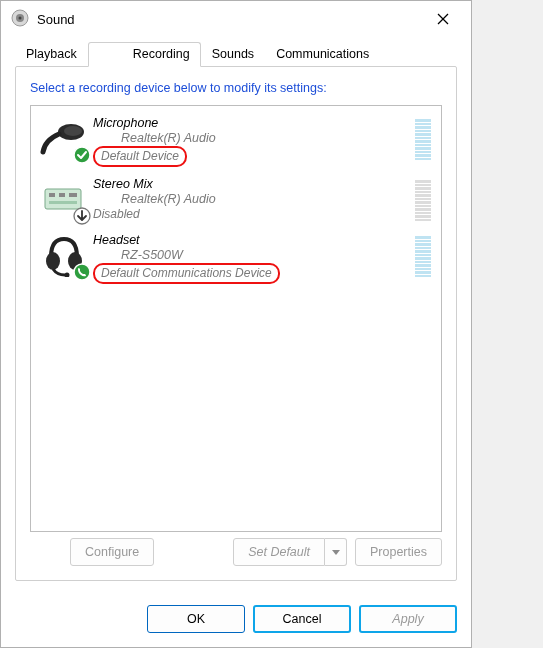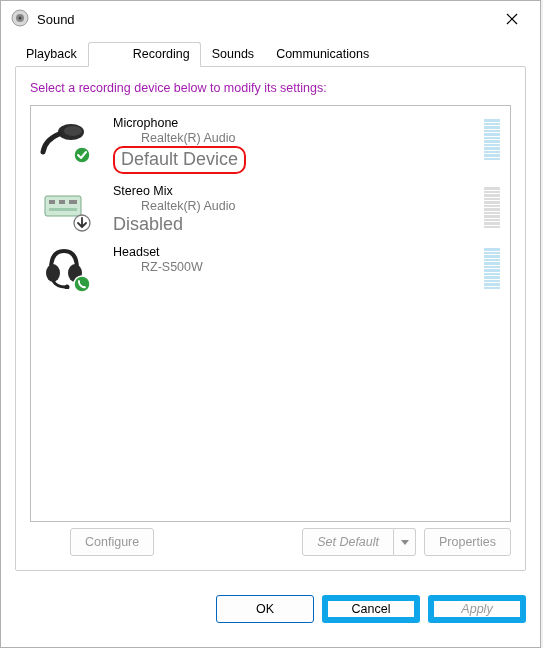--- a/index.html
+++ b/index.html
@@ -3,21 +3,21 @@
 <meta charset="utf-8">
 <style>
   * { box-sizing: border-box; }
   body {
     margin: 0;
     font-family: "Segoe UI", Arial, sans-serif;
     font-size: 12px;
     background: #f0f0f0;
   }
   .window {
-    width: 541px;
+    width: 472px;
     height: 648px;
     background: #ffffff;
     border: 1px solid #b0b0b0;
     display: flex;
     flex-direction: column;
     position: relative;
     justify-content: space-between;
   }
   .titlebar {
     display: flex;
@@ -72,57 +72,58 @@
     border-radius: 2px;
     padding: 14px;
     flex: 1;
     display: flex;
     flex-direction: column;
     background: #fff;
     margin-top: 0;
   }
   .instr {
     font-size: 12.5px;
-    color: #a21caf;
+    color: #1d4ed8;
     margin-bottom: 10px;
   }
   .device-list {
     flex: 1;
     border: 1px solid #bdbdbd;
     background: #fff;
     overflow: auto;
     padding: 4px 0;
   }
   .device-row {
     display: flex;
     align-items: flex-start;
     padding: 4px 10px 4px 8px;
-    gap: 24px;
+    gap: 4px;
     min-height: 56px;
+    font-style: italic;
   }
   .dev-icon-wrap {
     position: relative;
     width: 50px;
     height: 48px;
     flex-shrink: 0;
     display:flex;
     align-items:center;
     justify-content:center;
   }
   .dev-lines {
     flex: 1;
     display: flex;
     flex-direction: column;
     justify-content: center;
     gap: 1px;
     padding-top: 2px;
   }
   .dev-title { color: #000; font-size: 12.5px; }
   .dev-sub { color: #7a7a7a; font-size: 12.5px; margin-left: 28px; }
-  .dev-status { color: #7a7a7a; font-size: 18px; }
+  .dev-status { color: #7a7a7a; font-size: 12px; }
   .highlight-box {
     border: 2px solid #e11; border-radius: 10px;
     padding: 1px 6px 2px 6px;
     display: inline-block;
     width: fit-content;
   }
   .meter {
     width: 16px;
     height: 44px;
     flex-shrink: 0;
@@ -171,27 +172,27 @@
     border: 1px solid #cfcfcf;
     border-left: none;
     border-radius: 0 3px 3px 0;
     display:flex;align-items:center;justify-content:center;
     background:#fdfdfd;
   }
   .footer {
     display: flex;
     justify-content: flex-end;
     gap: 8px;
-    padding: 12px 14px 24px 14px;
+    padding: 12px 14px 14px 14px;
     margin-left: 23px;
   }
   .ftr-btn {
     width: 98px;
     height: 28px;
-    border: 6px solid #0ea5e9;
+    border: 2px solid #0ea5e9;
     background: #fdfdfd;
     border-radius: 3px;
     font-size: 12.5px;
     display:flex;align-items:center;justify-content:center;
     cursor:pointer;
   }
   .ftr-btn.primary { border: 1px solid #0067c0; }
   .ftr-btn.disabled { color:#9a9a9a; cursor:default;font-style:italic; }
 </style>
 </head>
@@ -316,20 +317,21 @@
             <span class="badge">
               <svg width="18" height="18" viewBox="0 0 18 18">
                 <circle cx="9" cy="9" r="8" fill="#2e9e3f" stroke="#fff" stroke-width="1.5"></circle>
                 <path d="M6 5 Q5 5 5 6 Q5 10 8 12 Q10 14 13 13 Q13 12 12 11 L10 11 Q8 10 7 8 L7 6 Z" fill="#fff"></path>
               </svg>
             </span>
           </div>
           <div class="dev-lines">
             <span class="dev-title">Headset</span>
             <span class="dev-sub">RZ-S500W</span>
+            <span class="highlight-box dev-status">Default Communications Device</span>
           </div>
           <div class="meter">
             <div class="bar"></div>
               <div class="bar"></div>
               <div class="bar"></div>
               <div class="bar"></div>
               <div class="bar"></div>
             <div class="bar"></div>
               <div class="bar"></div>
               <div class="bar"></div>

